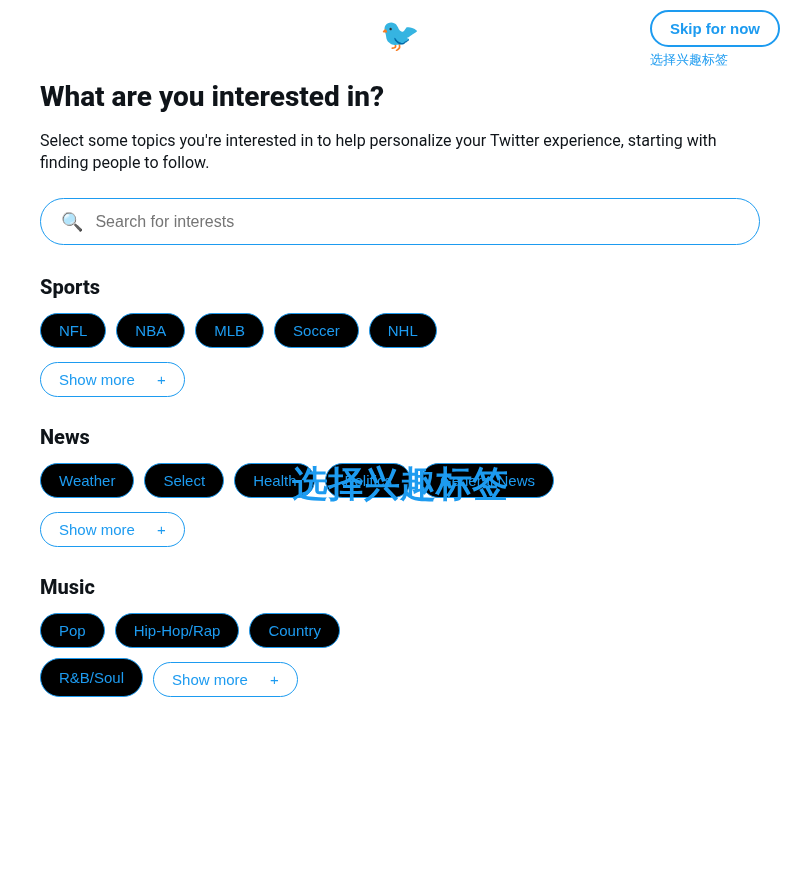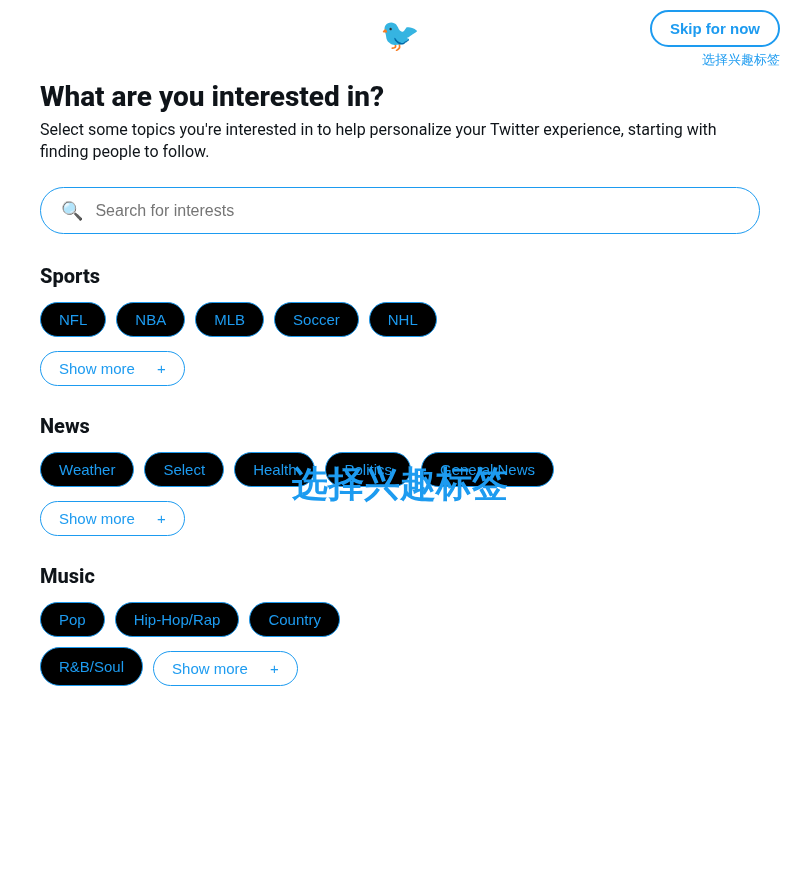--- a/index.html
+++ b/index.html
@@ -29,21 +29,20 @@
       color: #1d9bf0;
       font-size: 32px;
     }
 
     .skip-area {
       position: absolute;
       right: 20px;
       top: 10px;
       display: flex;
       flex-direction: column;
-      align-items: flex-end;
     }
 
     .skip-button {
       border: 2px solid #1d9bf0;
       color: #1d9bf0;
       background: #fff;
       border-radius: 20px;
       padding: 8px 18px;
       font-size: 15px;
       font-weight: 700;
@@ -57,21 +56,21 @@
     }
 
     .main-content {
       padding: 10px 40px 30px 40px;
     }
 
     .page-title {
       font-size: 28px;
       font-weight: 800;
       color: #0f1419;
-      margin-bottom: 5px;
+      margin-bottom: 16px;
       line-height: 1.2;
     }
 
     .page-desc {
       font-size: 16px;
       color: #0f1419;
       line-height: 1.4;
       margin-bottom: 24px;
       max-width: 720px;
     }

